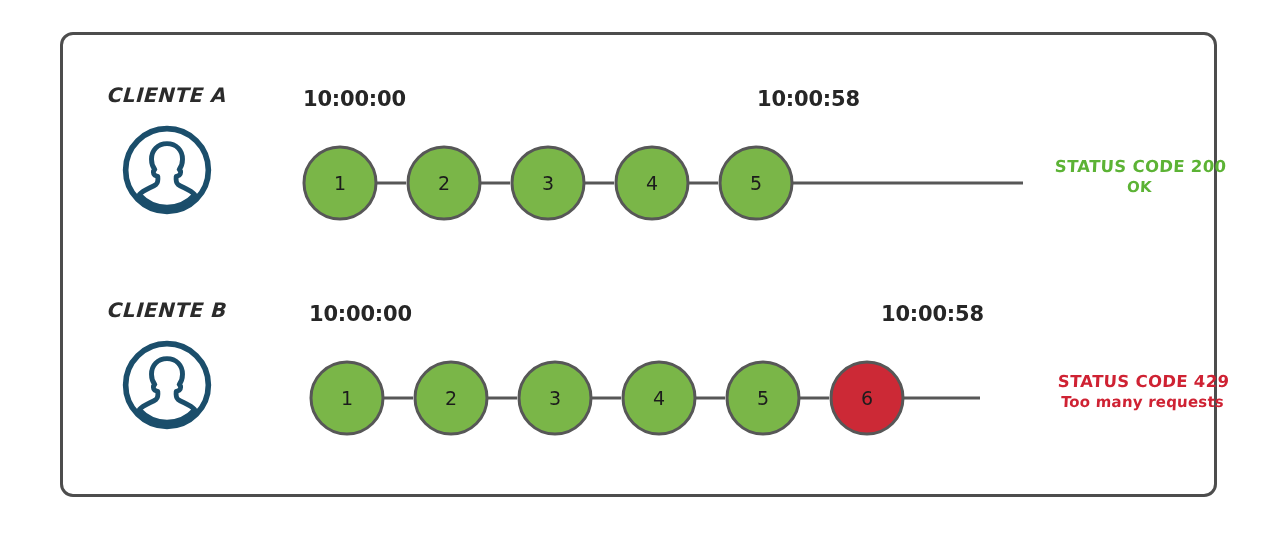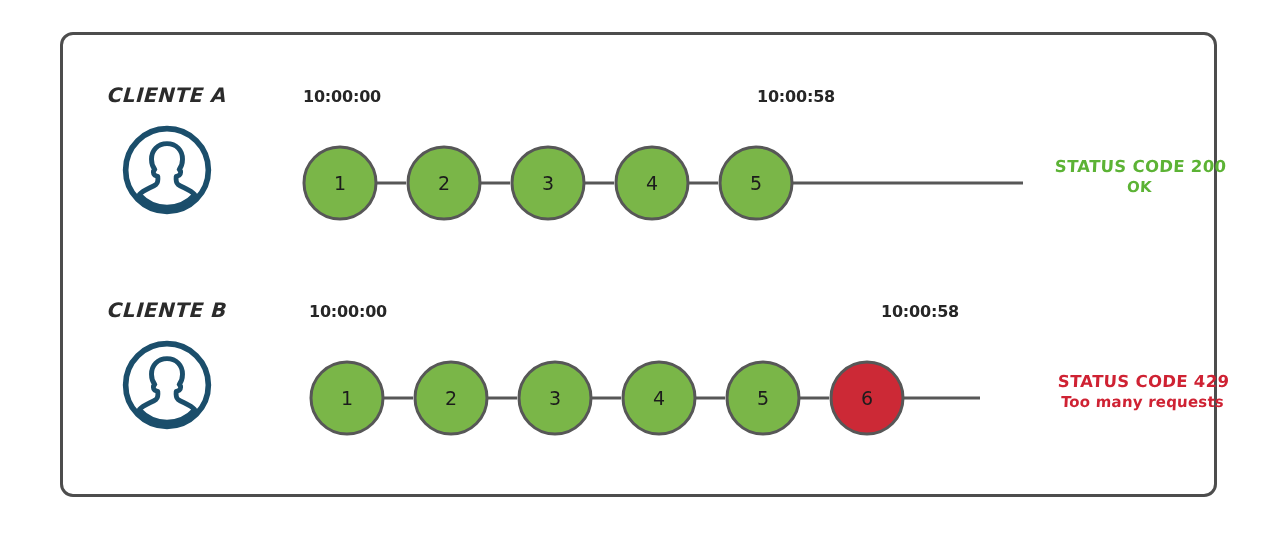--- a/index.html
+++ b/index.html
@@ -66,21 +66,21 @@
     top: 88px;
     width: 94px;
     height: 94px;
   }
   .avatar svg { display: block; width: 94px; height: 94px; }
 
   
   .timestamp {
     position: absolute;
     font-family: "DejaVu Sans", sans-serif;
-    font-size: 16px;
+    font-size: 21px;
     font-weight: bold;
     color: #262626;
     white-space: nowrap;
     letter-spacing: -0.2px;
   }
 
   
   .chain {
     position: absolute;
     height: 78px;

